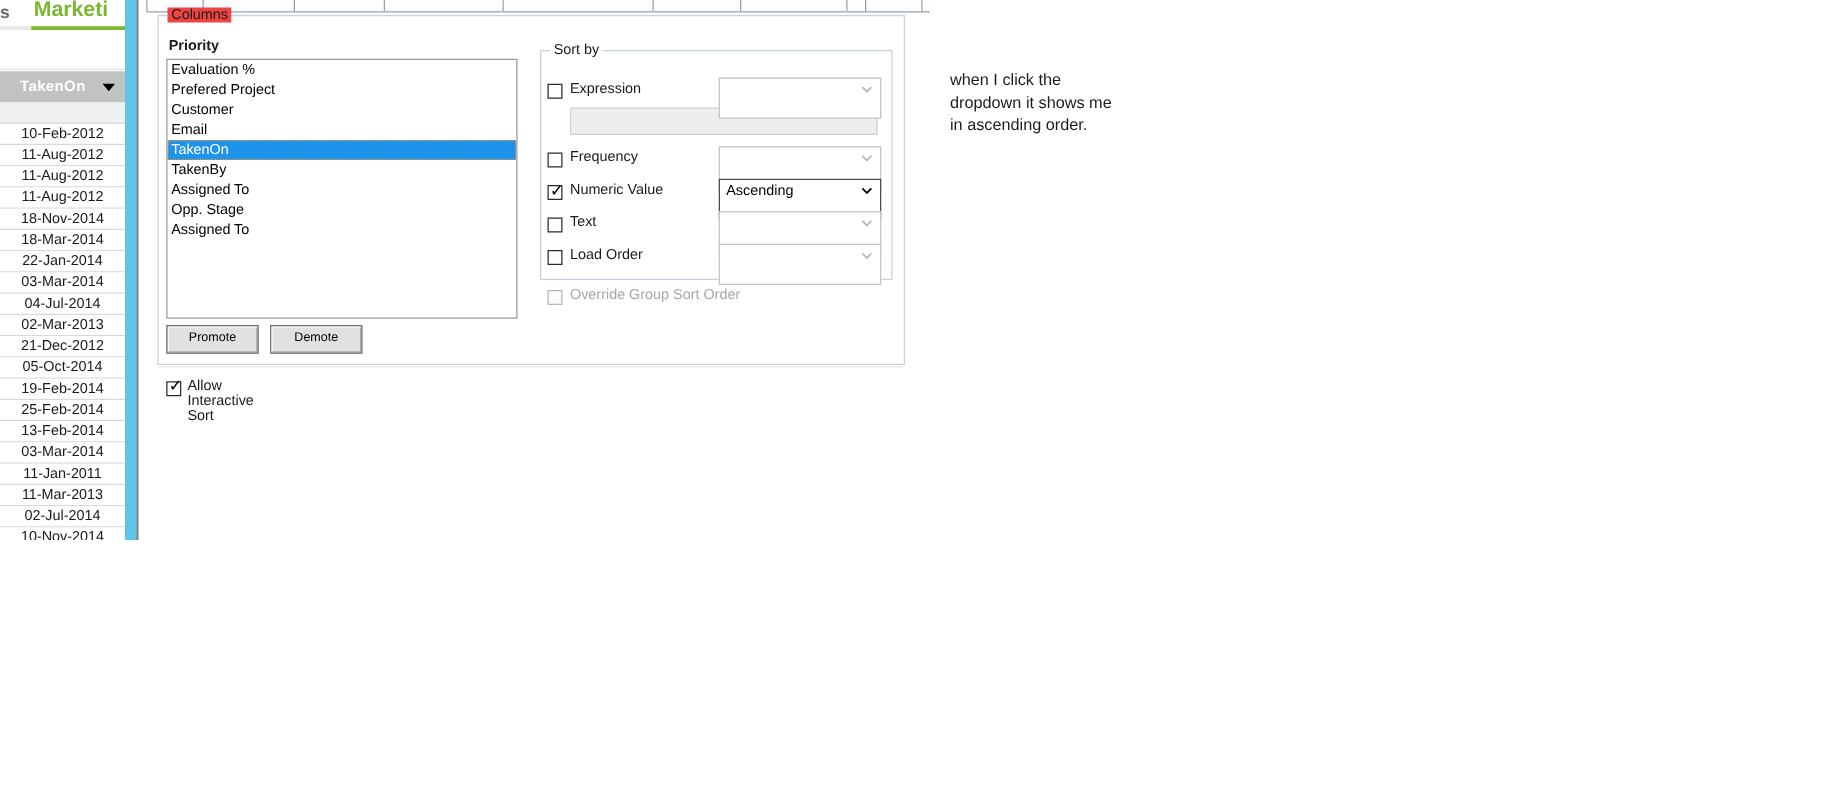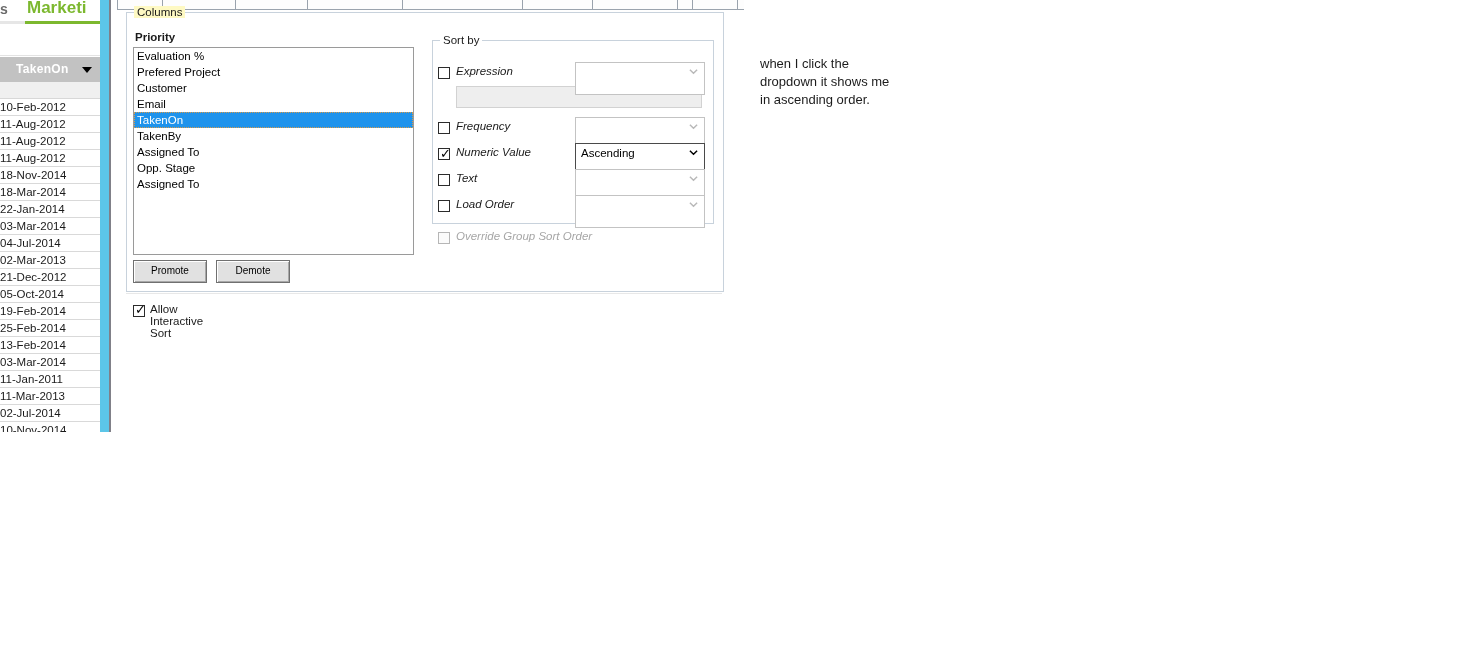--- a/index.html
+++ b/index.html
@@ -54,21 +54,21 @@
     border-top:6px solid #000000;
   }
   #grid-gap{
     position:absolute;left:0;top:82px;width:100px;height:16px;background:#f0f0f0;
     border-bottom:1px solid #d8d8d8;
   }
   #date-list{
     position:absolute;left:0;top:99px;width:100px;height:333px;overflow:hidden;
   }
   .date-row{
-    height:16px;line-height:16px;text-align:left;
+    height:16px;line-height:16px;text-align:center;
     border-bottom:1px solid #d9d9d9;
     font-size:11.5px;color:#1a1a1a;white-space:nowrap;
     background:#ffffff;
   }
   #cyan-bar{
     position:absolute;left:100px;top:0;width:9px;height:432px;background:#5cc6e8;
   }
   #grey-divider{
     position:absolute;left:109px;top:0;width:2px;height:432px;background:#808088;
   }
@@ -85,21 +85,21 @@
     position:absolute;top:0;width:1px;height:9px;background:#9aa3ad;
   }
 
   
   #columns-group{
     position:absolute;left:126px;top:12px;width:596px;height:278px;
     border:1px solid #c8d2dc;
     background:#ffffff;
   }
   #columns-legend{
-    position:absolute;left:134px;top:12px;background:#fef9c3;padding:0 3px;
+    position:absolute;left:134px;top:12px;background:#ef4444;padding:0 3px;
     font-size:11.5px;color:#1a1a1a;transform:translateY(-50%);
   }
   #priority-label{
     position:absolute;left:135px;top:31px;font-size:11.5px;color:#1a1a1a;font-weight:bold;
   }
   #priority-list{
     position:absolute;left:133px;top:47px;width:279px;height:206px;
     border:1px solid #9a9a9a;background:#ffffff;overflow:hidden;
   }
   .prio-item{
@@ -135,21 +135,21 @@
   .cb{
     position:absolute;left:0;top:3px;width:12px;height:12px;
     border:1px solid #2b2b2b;background:#ffffff;box-sizing:border-box;
   }
   .cb.disabled{border-color:#b6b6b6;background:#fbfbfb;}
   .cb .tick{
     position:absolute;left:1px;top:-2px;font-size:13px;line-height:13px;color:#000000;
     font-family:"DejaVu Sans", sans-serif;
   }
   .cb-label{
-    position:absolute;left:18px;top:1px;font-size:11.5px;color:#1a1a1a;white-space:nowrap;font-style:italic;
+    position:absolute;left:18px;top:1px;font-size:11.5px;color:#1a1a1a;white-space:nowrap;
   }
   .cb-label.disabled{color:#a6a6a6;}
   .combo{
     position:absolute;height:33px;width:130px;box-sizing:border-box;
     background:#ffffff;border:1px solid #c3c3c3;
   }
   .combo.enabled{border:1px solid #4a4a4a;}
   .combo .ctext{
     position:absolute;left:5px;top:3px;font-size:11.5px;color:#000000;
   }

